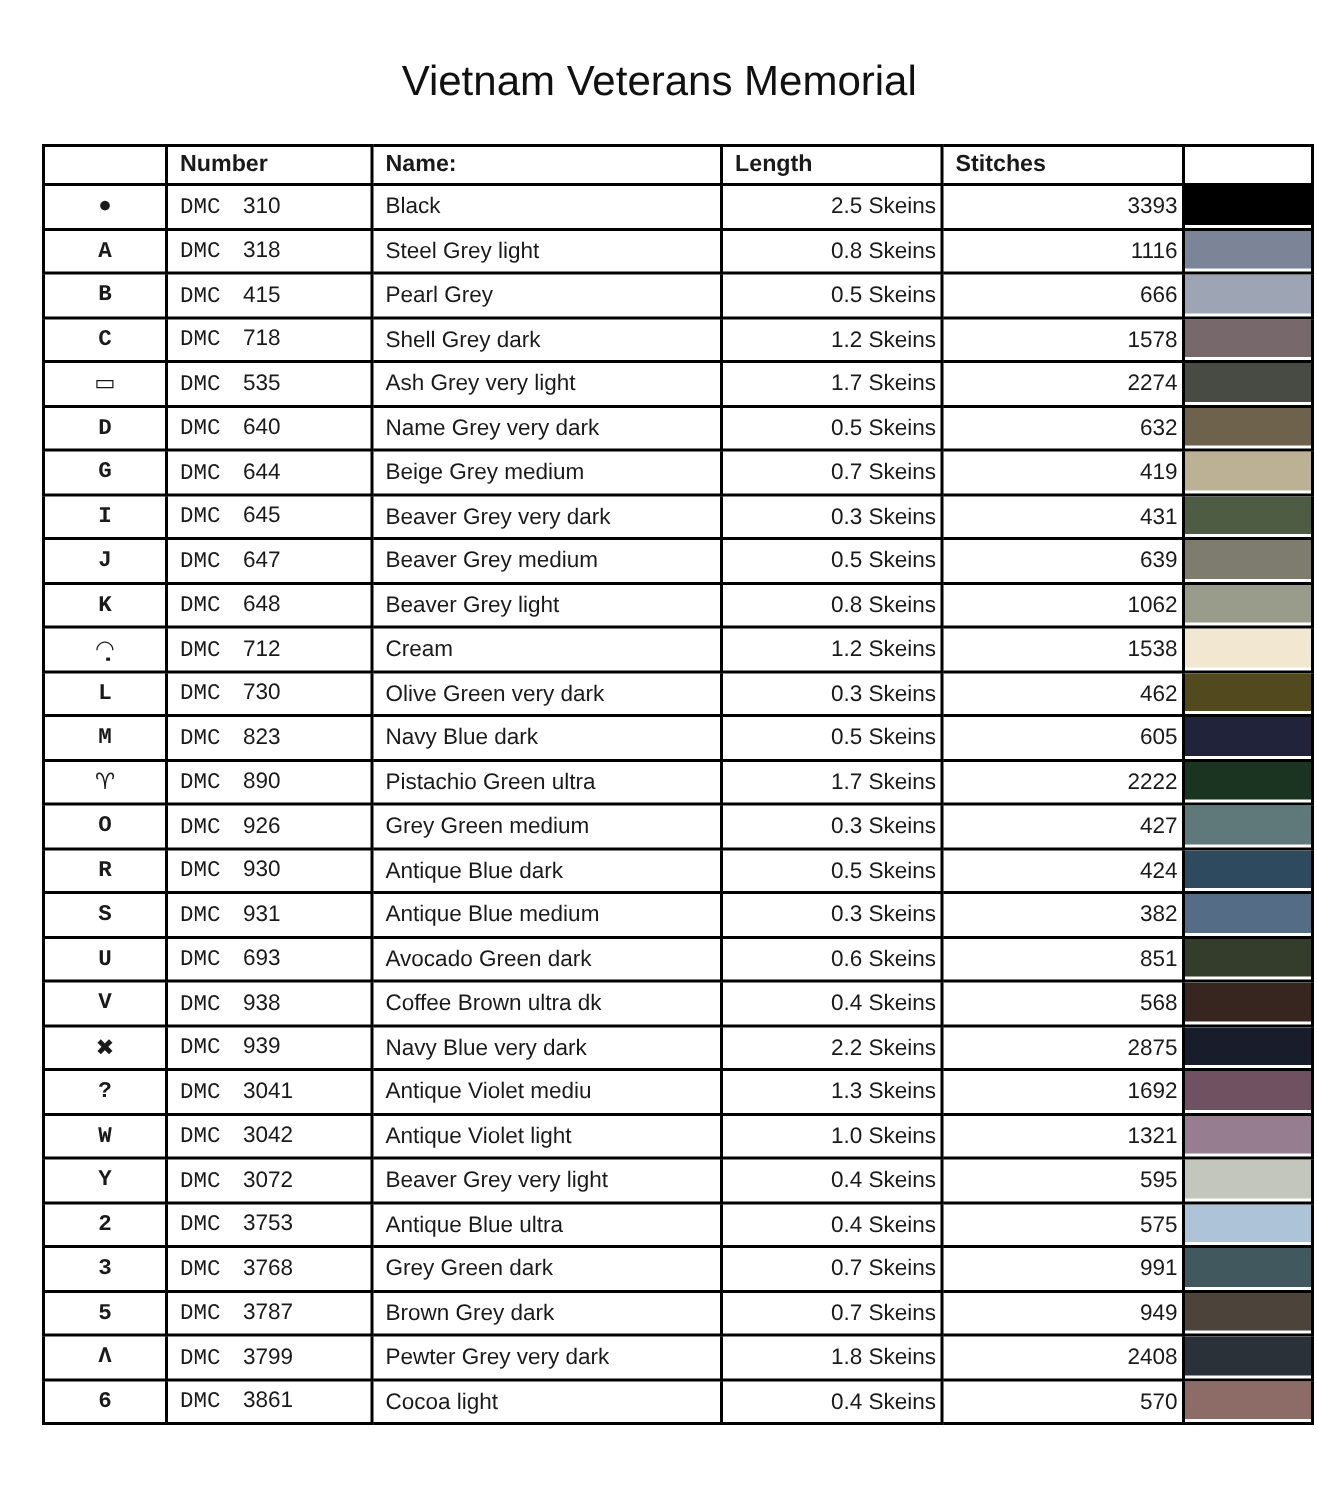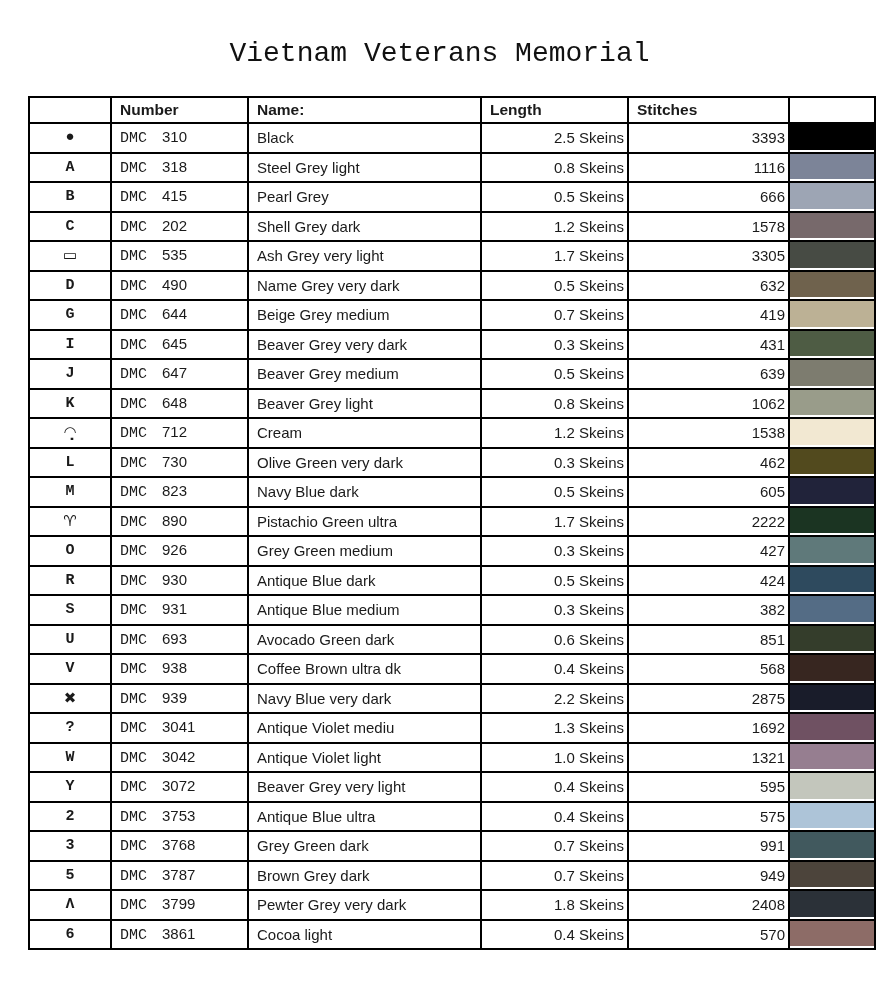--- a/index.html
+++ b/index.html
@@ -11,21 +11,21 @@
     position: relative;
     overflow: hidden;
   }
   .page-title {
     position: absolute;
     top: 38px; left: 0; width: 879px;
     text-align: center;
     font-size: 28px;
     font-weight: 400;
     color: #111111;
-    font-family: Liberation Mono, monospace;
+    font-family: Liberation Sans, sans-serif;
   }
   table.color-chart {
     position: absolute;
     left: 28px; top: 96px;
     width: 846px;
     border-collapse: collapse;
     table-layout: fixed;
   }
   .color-chart th, .color-chart td {
     border: 2px solid #000000;
@@ -104,41 +104,41 @@
         <td class="num"><span class="brand">DMC</span><span>415</span></td>
         <td>Pearl Grey</td>
         <td class="len">0.5 Skeins</td>
         <td class="sti">666</td>
         <td class="swatch-cell">
           <div class="swatch" style="background: rgb(157, 165, 180);"></div>
         </td>
       </tr>
       <tr>
         <td class="sym">C</td>
-        <td class="num"><span class="brand">DMC</span><span>202</span></td>
+        <td class="num"><span class="brand">DMC</span><span>718</span></td>
         <td>Shell Grey dark</td>
         <td class="len">1.2 Skeins</td>
         <td class="sti">1578</td>
         <td class="swatch-cell">
           <div class="swatch" style="background: rgb(119, 105, 107);"></div>
         </td>
       </tr>
       <tr>
         <td class="sym">▭</td>
         <td class="num"><span class="brand">DMC</span><span>535</span></td>
         <td>Ash Grey very light</td>
         <td class="len">1.7 Skeins</td>
-        <td class="sti">3305</td>
+        <td class="sti">2274</td>
         <td class="swatch-cell">
           <div class="swatch" style="background: rgb(71, 75, 68);"></div>
         </td>
       </tr>
       <tr>
         <td class="sym">D</td>
-        <td class="num"><span class="brand">DMC</span><span>490</span></td>
+        <td class="num"><span class="brand">DMC</span><span>640</span></td>
         <td>Name Grey very dark</td>
         <td class="len">0.5 Skeins</td>
         <td class="sti">632</td>
         <td class="swatch-cell">
           <div class="swatch" style="background: rgb(111, 98, 77);"></div>
         </td>
       </tr>
       <tr>
         <td class="sym">G</td>
         <td class="num"><span class="brand">DMC</span><span>644</span></td>

